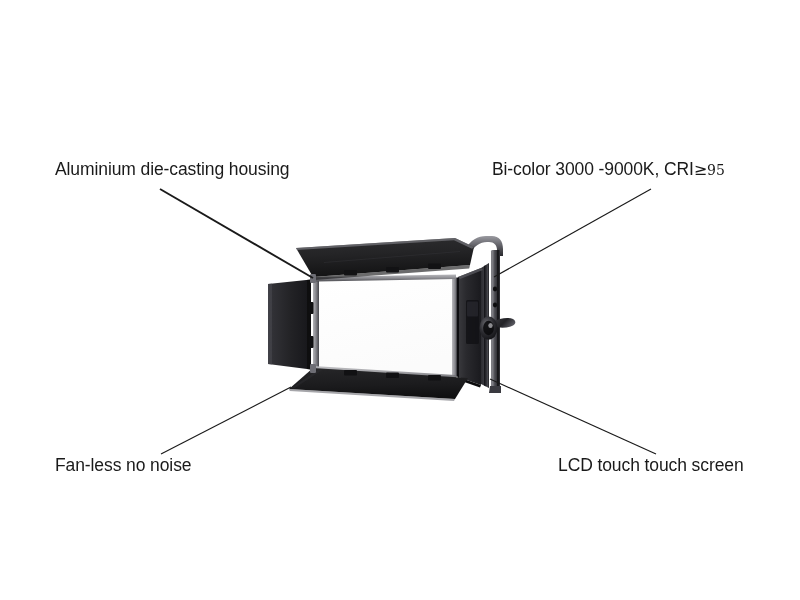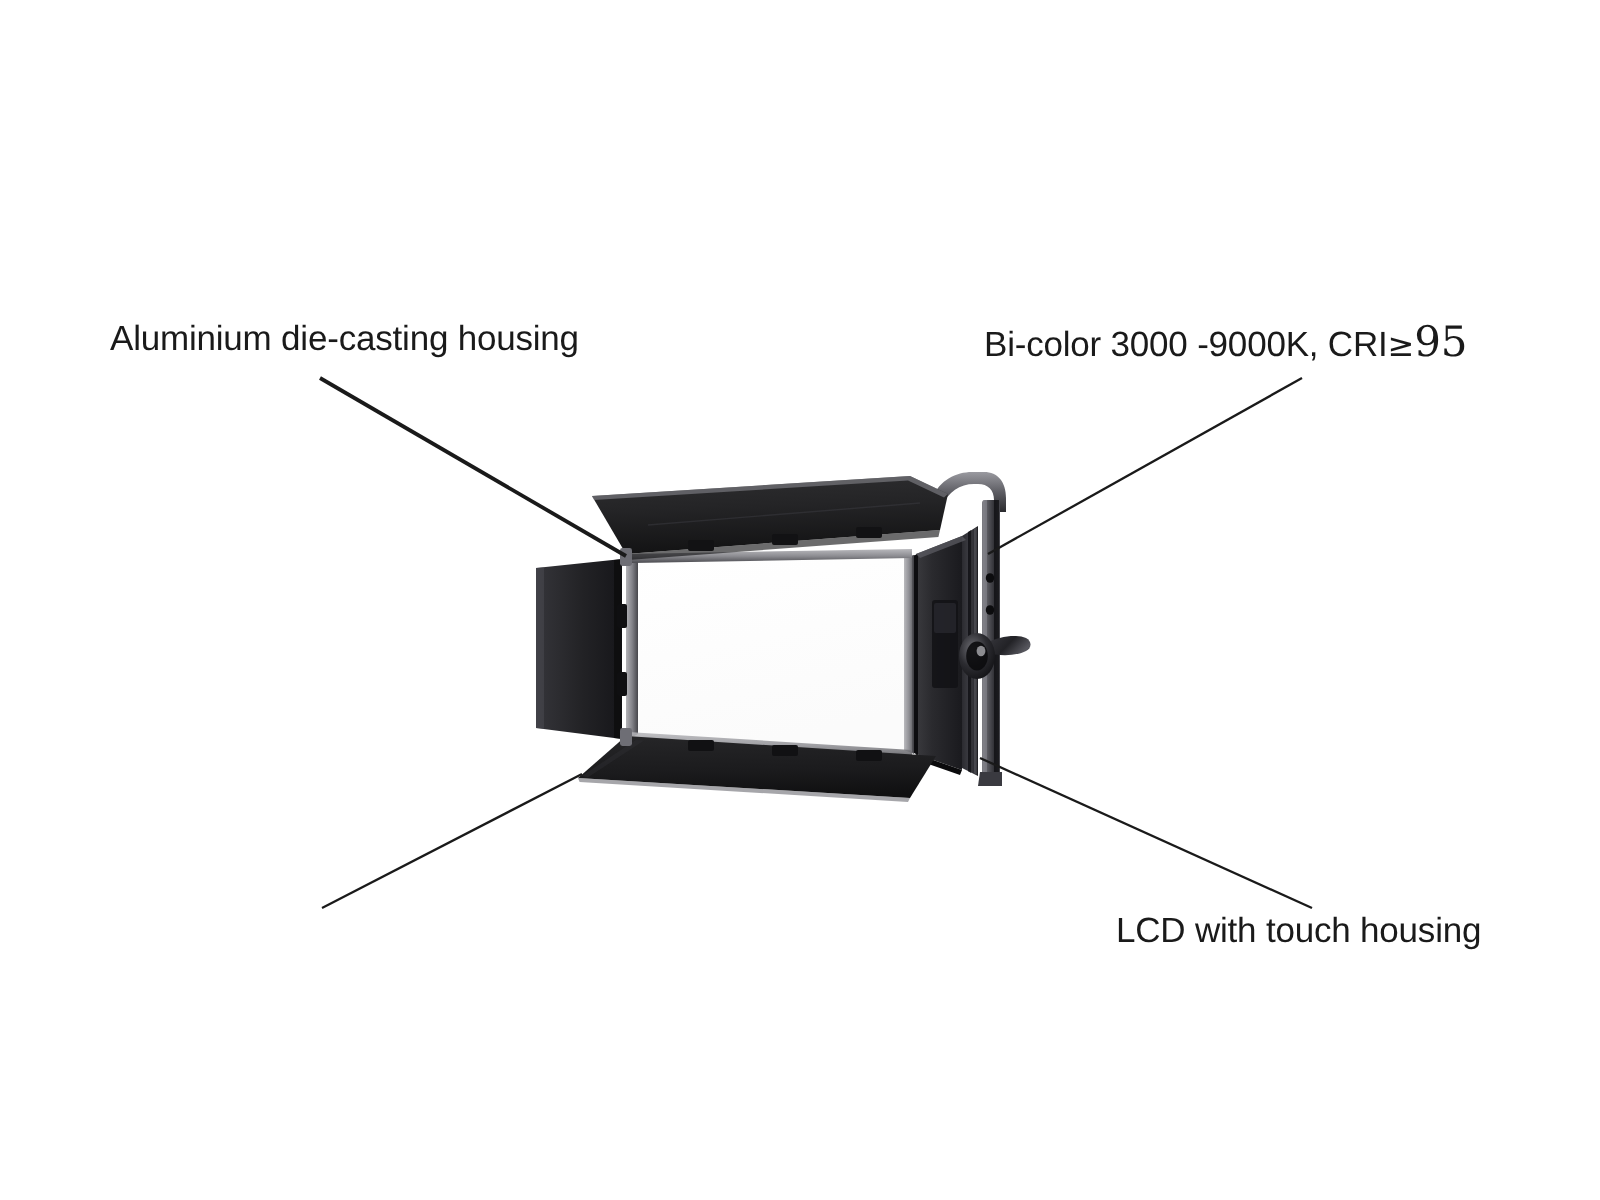--- a/index.html
+++ b/index.html
@@ -38,21 +38,21 @@
   #label-bicolor   { left: 492px; top: 161px; }
   #label-fanless   { left: 55px;  top: 457px; }
   #label-lcd       { left: 558px; top: 457px; }
 
   .cri-sym {
     font-family: "DejaVu Sans", sans-serif;
     font-size: 16px;
   }
   .cri-num {
     font-family: "DejaVu Serif", serif;
-    font-size: 21px;
+    font-size: 14px;
   }
 </style>
 </head>
 <body>
 
 <div id="stage">
 
   <svg id="diagram-svg" viewBox="0 0 800 600">
     <defs>
       <linearGradient id="gradTopDoor" x1="0" y1="0" x2="0.15" y2="1">
@@ -224,16 +224,17 @@
       <line x1="651" y1="189" x2="494" y2="277" stroke-width="1.15"></line>
       <line x1="291" y1="387" x2="161" y2="454" stroke-width="1.15"></line>
       <line x1="490" y1="379" x2="656" y2="454" stroke-width="1.15"></line>
     </g>
   </svg>
 
   <div class="callout-label" id="label-housing">Aluminium die-casting housing</div>
 
   <div class="callout-label" id="label-bicolor"><span>Bi-color 3000 -9000K, CRI</span><span class="cri-sym">≥</span><span class="cri-num">95</span></div>
 
-
-  <div class="callout-label" id="label-lcd">LCD with touch housing</div>
+  <div class="callout-label" id="label-fanless">Fan-less no noise</div>
+
+  <div class="callout-label" id="label-lcd">LCD touch touch screen</div>
 
 </div>
 
 </body></html>

